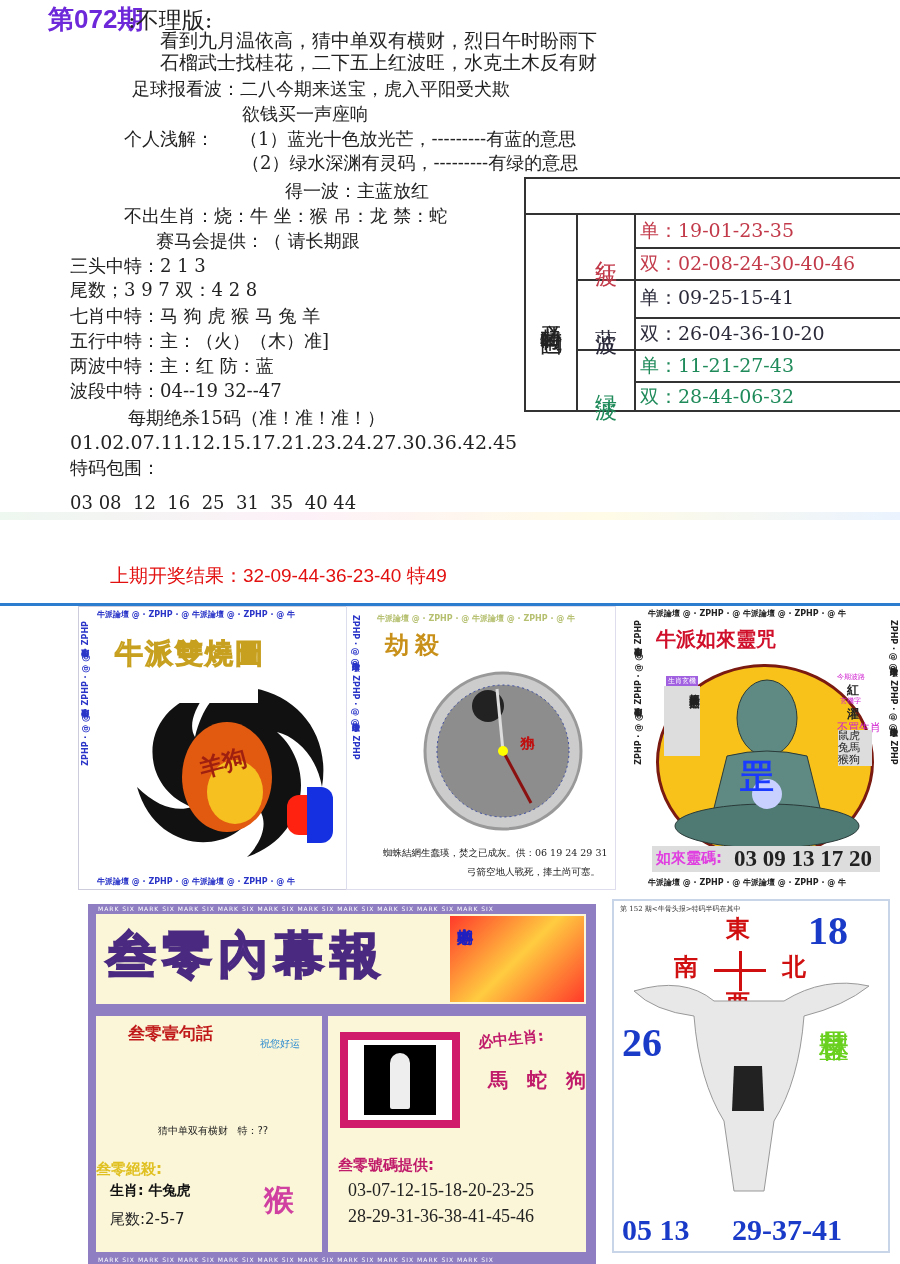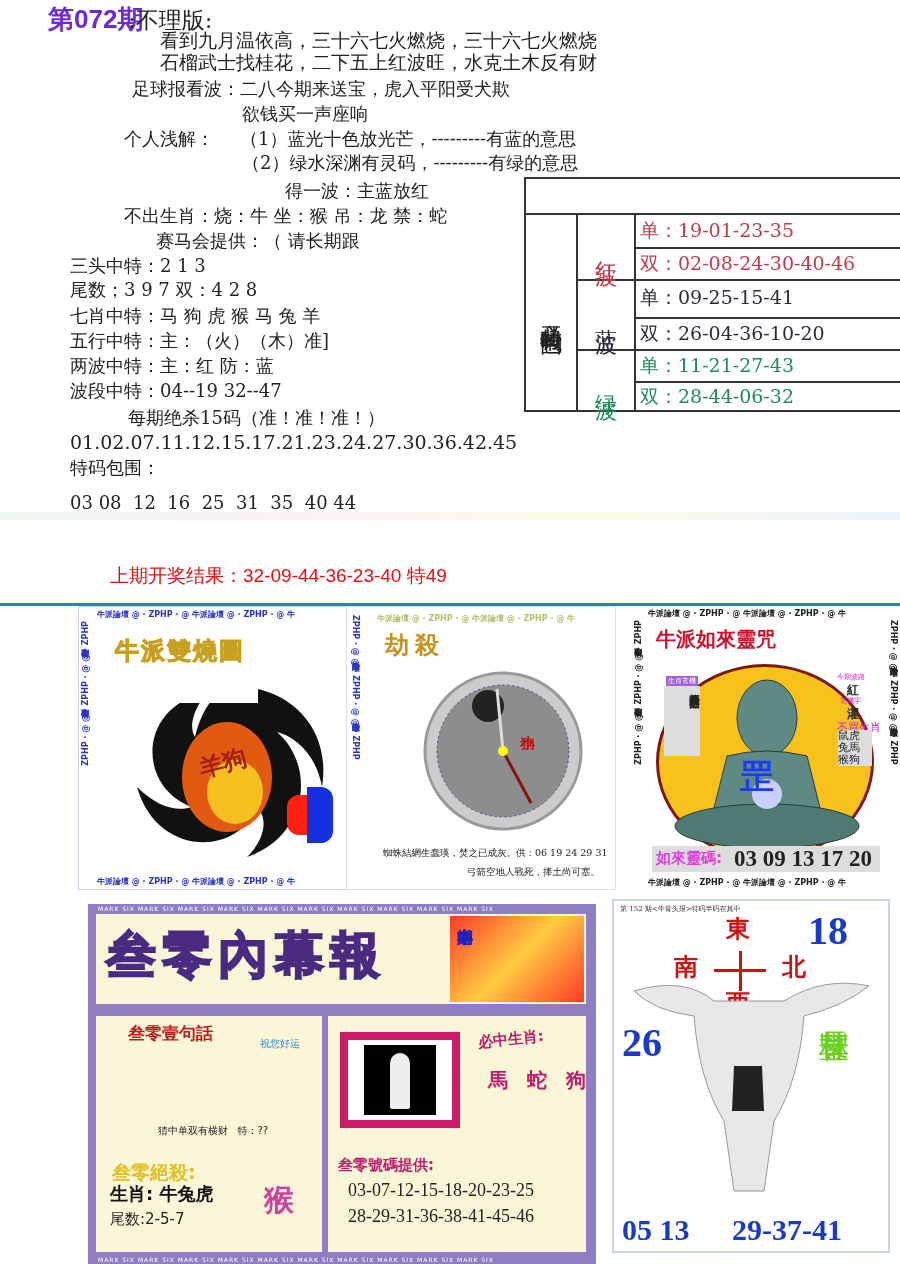--- a/index.html
+++ b/index.html
@@ -28,21 +28,21 @@
 .ptitle{position:absolute;font-family:"DejaVu Sans",sans-serif;font-weight:bold}
 .mk{position:absolute;font-family:"DejaVu Sans",sans-serif;font-size:6px;color:#fff;white-space:nowrap;letter-spacing:1px}
 .lilac{background:#8f7fc2}
 .cream{background:#fbf6d8}
 </style>
 </head>
 <body>
 
 <div class="abs title" style="left:48px;top:2px">第072期</div>
 <div class="abs t18" style="left:128px;top:9px;font-size:23px">:不理版:</div>
-<div class="abs t18" style="left:160px;top:29px;font-size:19px">看到九月温依高，三十六七火燃烧，三十六七火燃烧</div>
+<div class="abs t18" style="left:160px;top:29px;font-size:19px">看到九月温依高，猜中单双有横财，烈日午时盼雨下</div>
 <div class="abs t18" style="left:160px;top:51px;font-size:19px">石榴武士找桂花，二下五上红波旺，水克土木反有财</div>
 <div class="abs t18" style="left:132px;top:78px">足球报看波：二八今期来送宝，虎入平阳受犬欺</div>
 <div class="abs t18" style="left:242px;top:103px">欲钱买一声座响</div>
 <div class="abs t18" style="left:124px;top:128px">个人浅解：</div>
 <div class="abs t18" style="left:240px;top:128px">（1）蓝光十色放光芒，---------有蓝的意思</div>
 <div class="abs t18" style="left:242px;top:152px">（2）绿水深渊有灵码，---------有绿的意思</div>
 <div class="abs t18" style="left:285px;top:180px">得一波：主蓝放红</div>
 <div class="abs t18" style="left:124px;top:205px">不出生肖：烧：牛 坐：猴 吊：龙 禁：蛇</div>
 <div class="abs t18" style="left:156px;top:230px">赛马会提供：（ 请长期跟</div>
 
@@ -84,21 +84,21 @@
 
 <div class="fade"></div>
 <div class="result">上期开奖结果：32-09-44-36-23-40  特49</div>
 <div class="bluebar"></div>
 
 <div class="panel" style="left:78px;top:606px;width:282px;height:284px;border:1px solid #ccd">
   <div class="wm" style="left:18px;top:2px">牛派論壇 @ · ZPHP · @ 牛派論壇 @ · ZPHP · @ 牛</div>
   <div class="wm" style="left:18px;bottom:2px">牛派論壇 @ · ZPHP · @ 牛派論壇 @ · ZPHP · @ 牛</div>
   <div class="wm wmv" style="left:2px;top:14px;transform:rotate(180deg)">ZPHP · @牛派論壇 @ · ZPHP · @牛派論壇 @ · ZPHP</div>
   <div class="wm wmv" style="right:2px;top:14px">ZPHP · @牛派論壇 @ · ZPHP · @牛派論壇 @ · ZPHP</div>
-  <div class="ptitle" style="left:36px;top:28px;font-size:24px;color:#fff8c0;-webkit-text-stroke:1px #c8a020;letter-spacing:2px">牛派雙燒圖</div>
+  <div class="ptitle" style="left:36px;top:28px;font-size:28px;color:#fff8c0;-webkit-text-stroke:1px #c8a020;letter-spacing:2px">牛派雙燒圖</div>
   <svg style="position:absolute;left:38px;top:60px" width="220" height="200" viewBox="0 0 220 200">
     <path d="M110 20 C170 15 215 60 205 120 C200 90 180 70 160 65 C200 100 190 170 130 190 C150 170 150 150 140 140 C120 190 40 190 20 120 C40 140 60 145 75 140 C20 120 20 40 90 25 C75 45 72 60 78 70 C85 40 100 25 110 20Z" fill="#111"></path>
     <ellipse cx="110" cy="110" rx="45" ry="55" fill="#e25a10"></ellipse>
     <ellipse cx="118" cy="125" rx="28" ry="32" fill="#f6c020"></ellipse>
   </svg>
   <div style="position:absolute;left:82px;top:76px;width:97px;height:20px;background:#fff"></div>
   <div class="ptitle" style="left:120px;top:140px;font-size:24px;color:#a02010;transform:rotate(-15deg)">羊狗</div>
   <div style="position:absolute;left:208px;top:188px;width:24px;height:40px;background:#f21;border-radius:12px 0 0 12px"></div>
   <div style="position:absolute;left:228px;top:180px;width:26px;height:56px;background:#1530e0;border-radius:0 12px 12px 0"></div>
 </div>
@@ -152,22 +152,22 @@
   <div class="mk" style="left:10px;bottom:1px">MARK SIX  MARK SIX  MARK SIX  MARK SIX  MARK SIX  MARK SIX  MARK SIX  MARK SIX  MARK SIX  MARK SIX</div>
   <div class="cream" style="position:absolute;left:8px;top:10px;width:490px;height:90px"></div>
   <div class="ptitle" style="left:18px;top:18px;font-size:50px;color:#6a3aa0;letter-spacing:6px;-webkit-text-stroke:2px #4a2a80">叁零內幕報</div>
   <div style="position:absolute;left:362px;top:12px;width:134px;height:86px;background:linear-gradient(135deg,#ff3a2a,#ffcc40,#ff3a2a)"></div>
   <div class="ptitle" style="left:367px;top:12px;font-size:16px;line-height:20px;color:#2020c0;writing-mode:vertical-rl">本期必中</div>
 
   <div class="cream" style="position:absolute;left:8px;top:112px;width:226px;height:236px"></div>
   <div class="ptitle" style="left:40px;top:118px;font-size:17px;color:#c01a1a;font-family:'DejaVu Serif',serif">叁零壹句話</div>
   <div class="abs" style="left:172px;top:133px;font-size:10px;color:#2a8ad0;font-family:'DejaVu Sans',sans-serif">祝您好运</div>
   <div class="abs" style="left:70px;top:220px;font-size:10px;font-family:'DejaVu Sans',sans-serif;white-space:pre">猜中单双有横财   特：??</div>
-  <div class="ptitle" style="left:24px;top:256px;font-size:19px;color:#e0c020">叁零絕殺:</div>
-  <div class="ptitle" style="left:22px;top:278px;font-size:18px;color:#111">生肖: 牛兔虎</div>
+  <div class="ptitle" style="left:8px;top:256px;font-size:15px;color:#e0c020">叁零絕殺:</div>
+  <div class="ptitle" style="left:22px;top:278px;font-size:14px;color:#111">生肖: 牛兔虎</div>
   <div class="abs" style="left:22px;top:306px;font-size:15px;font-family:'DejaVu Sans',sans-serif">尾数:2-5-7</div>
   <div class="ptitle" style="left:176px;top:276px;font-size:30px;color:#d040a0">猴</div>
 
   <div class="cream" style="position:absolute;left:240px;top:112px;width:258px;height:236px"></div>
   <div style="position:absolute;left:252px;top:128px;width:120px;height:96px;border:8px solid #d01a6a;background:#fff">
     <div style="position:absolute;left:16px;top:5px;width:72px;height:70px;background:#000">
       <div style="position:absolute;left:26px;top:8px;width:20px;height:56px;background:#eee;border-radius:10px 10px 2px 2px"></div>
     </div>
   </div>
   <div class="ptitle" style="left:390px;top:126px;font-size:15px;color:#c01a6a;transform:rotate(-6deg)">必中生肖:</div>

